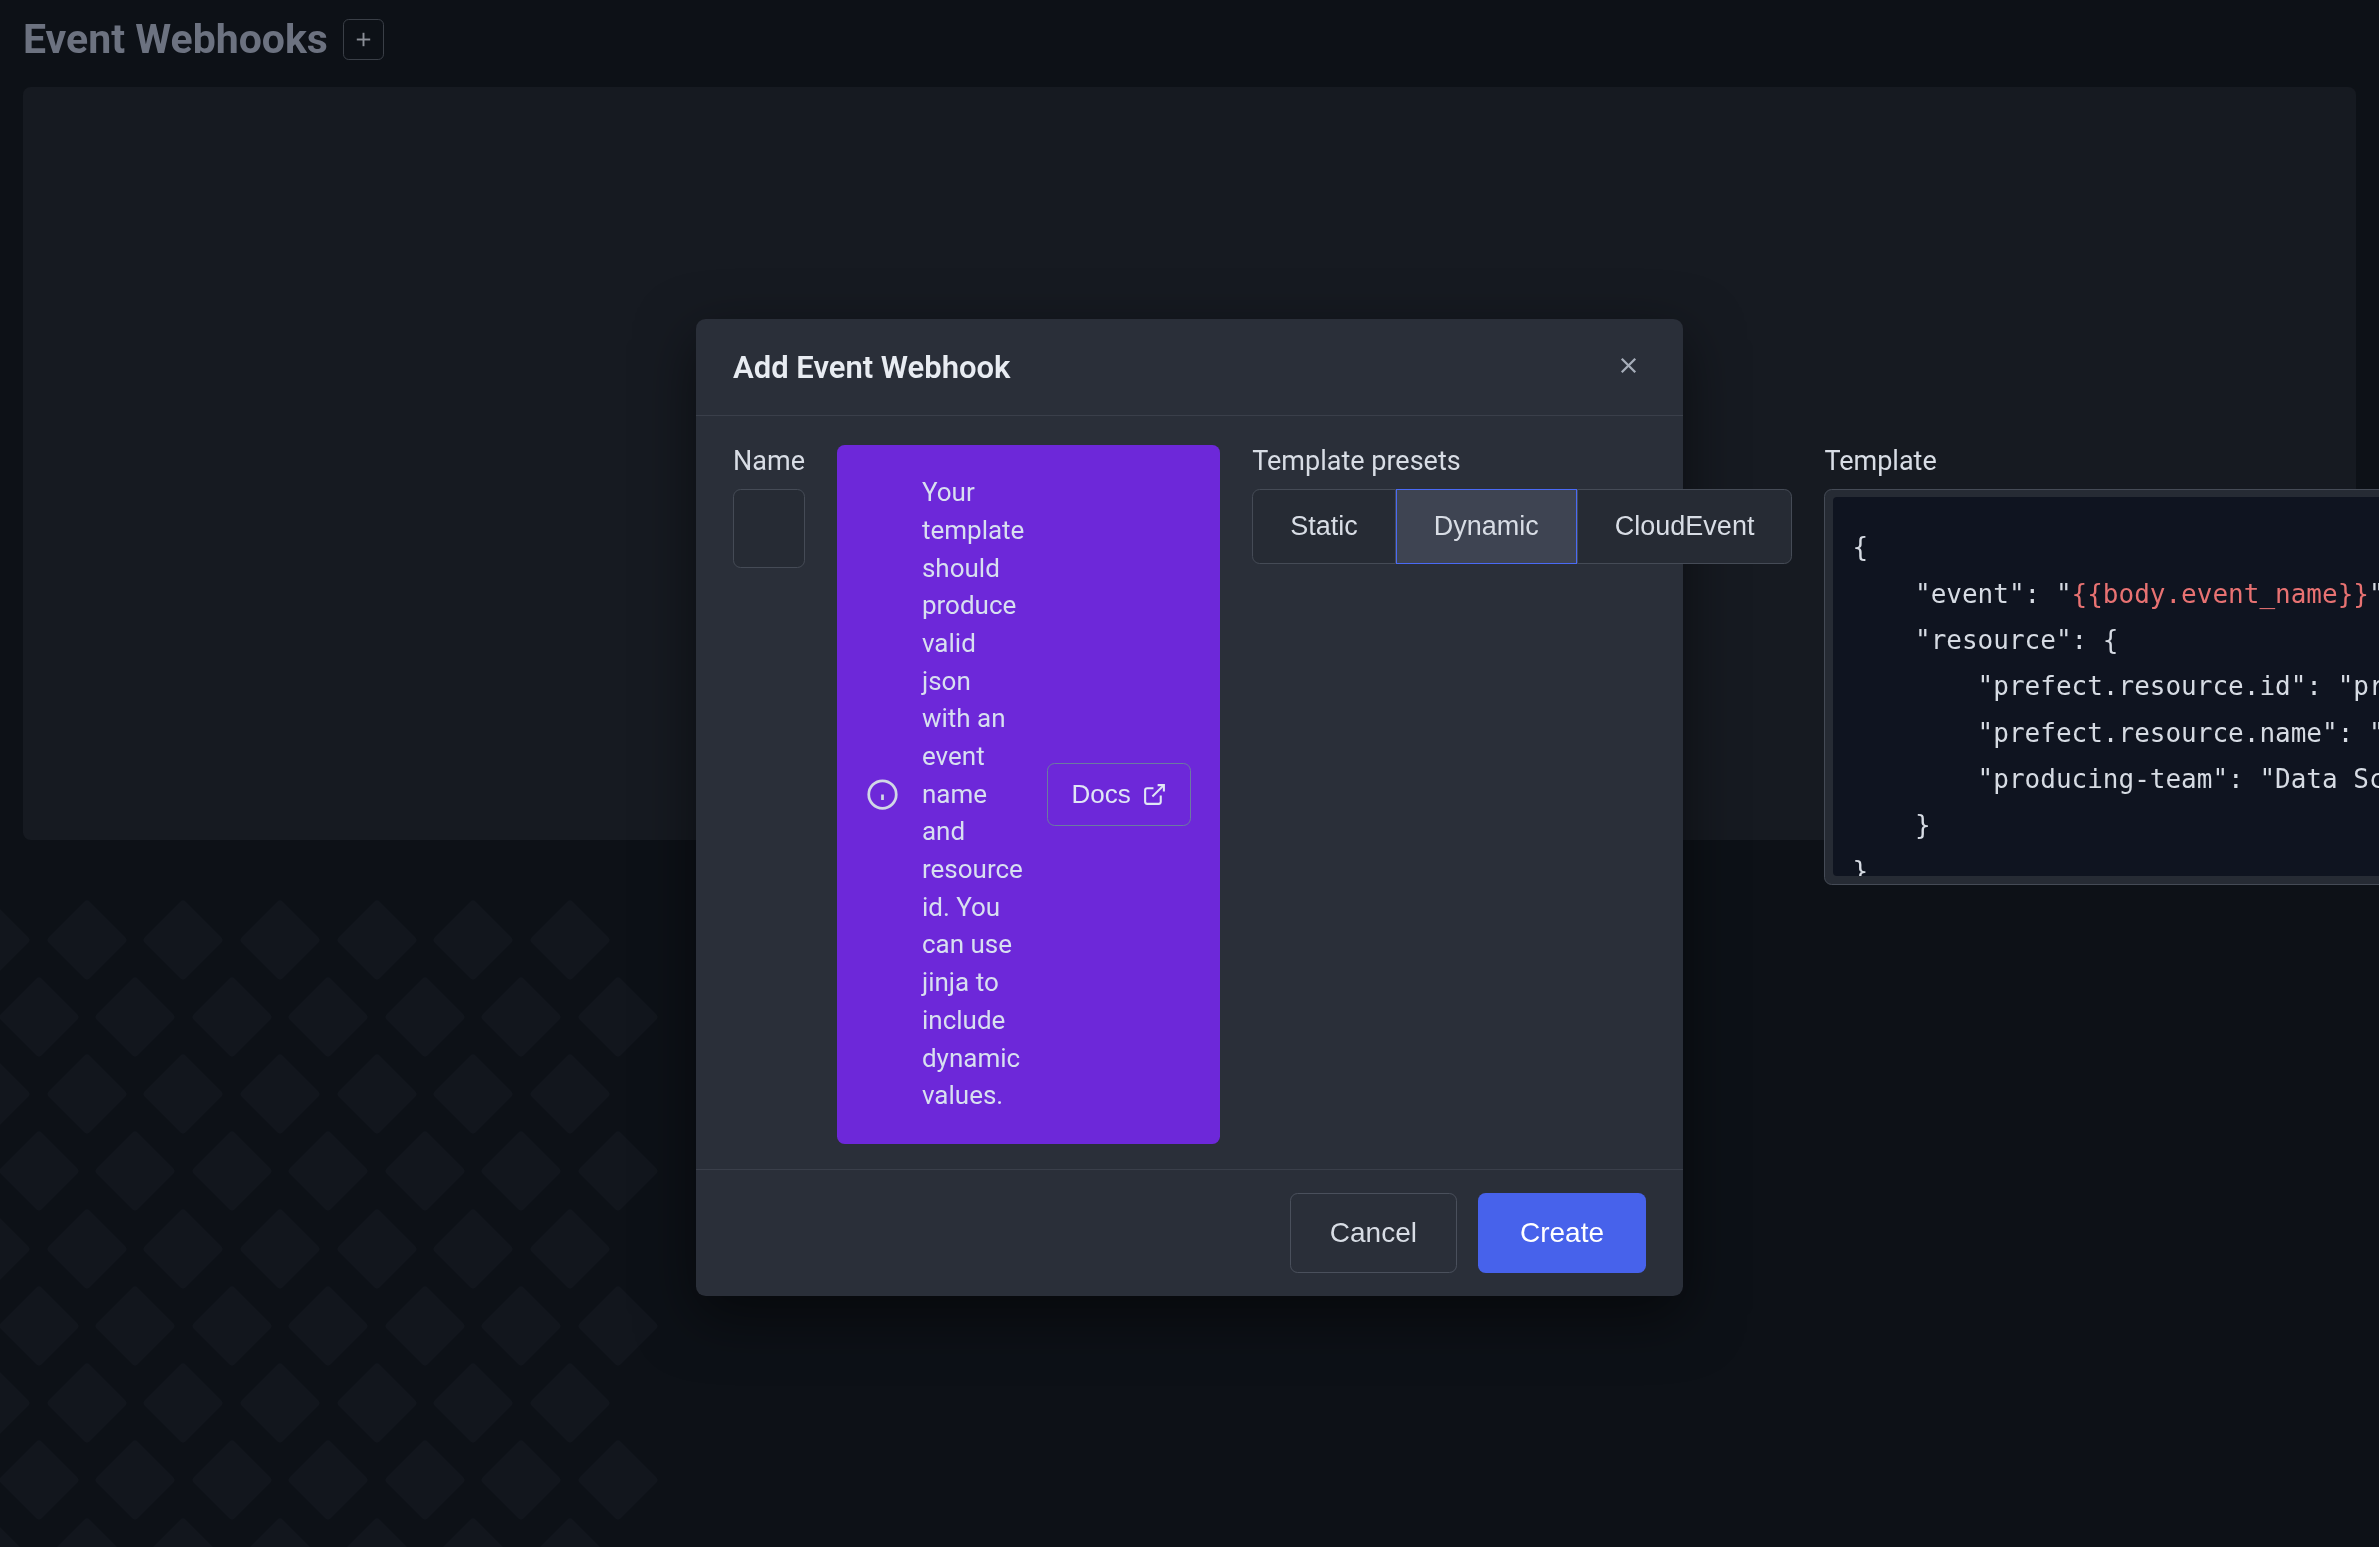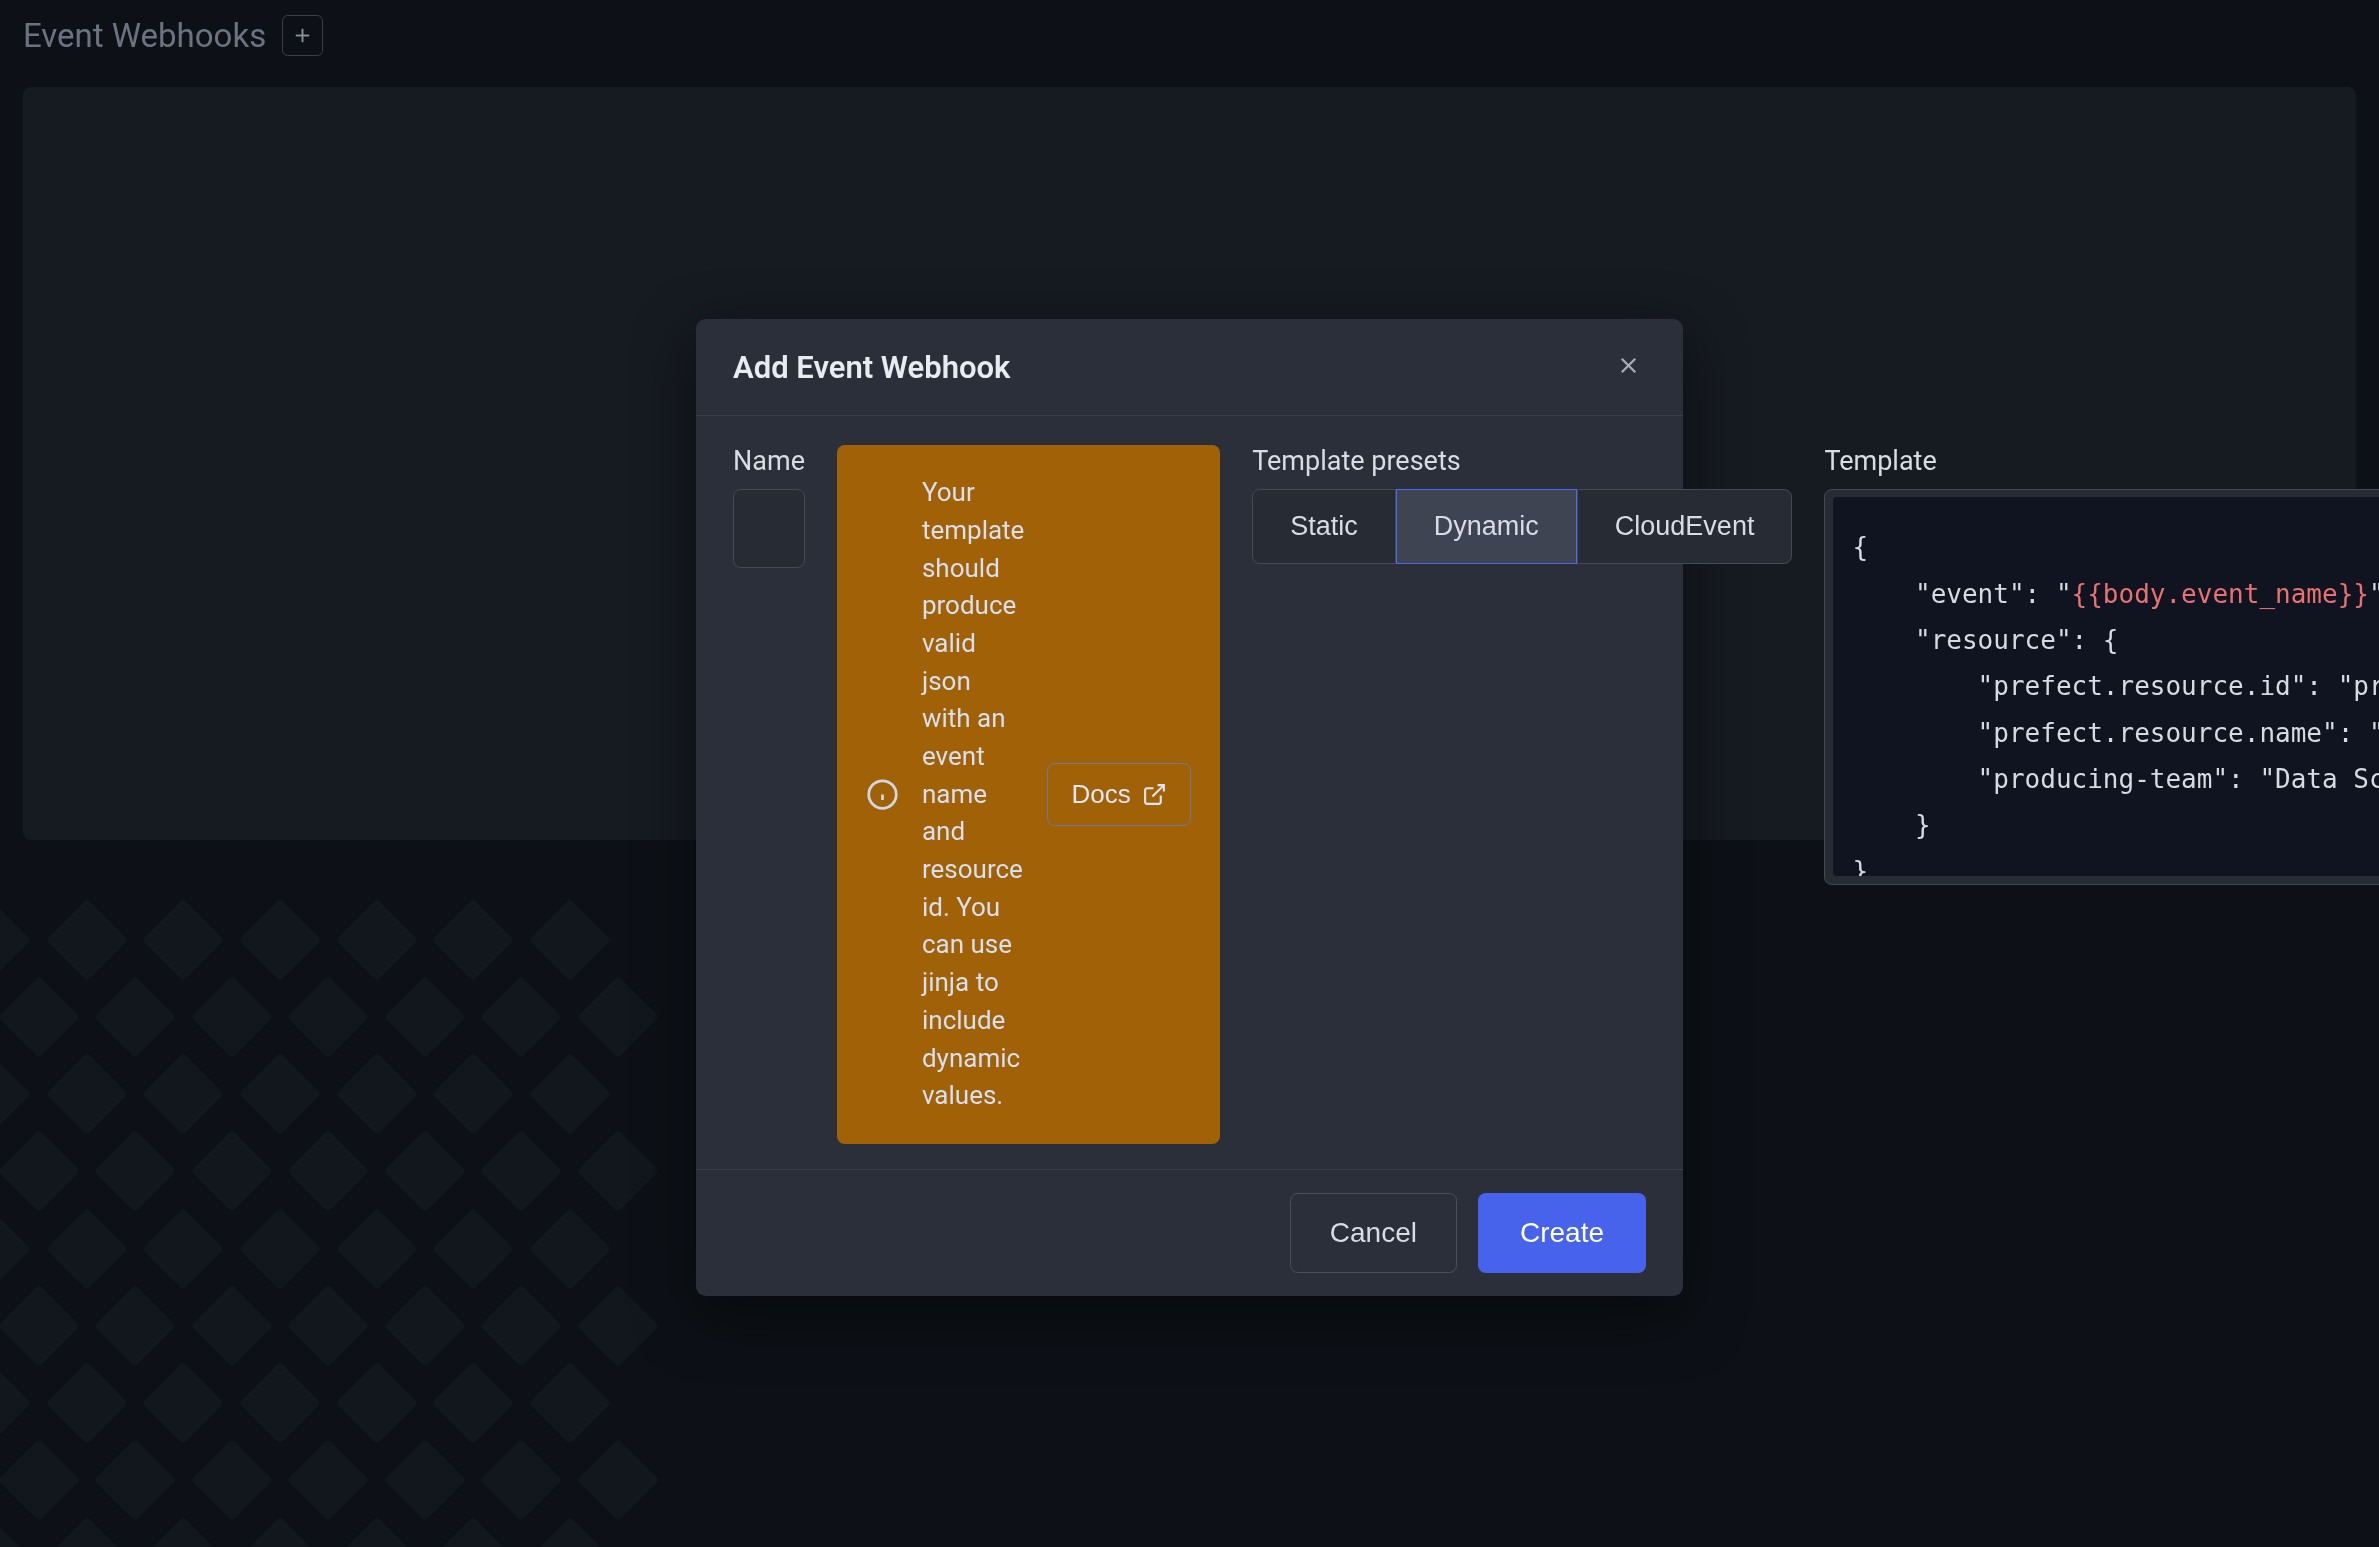--- a/index.html
+++ b/index.html
@@ -16,22 +16,22 @@
       overflow: hidden;
       position: relative;
     }
     .header {
       display: flex;
       align-items: center;
       padding: 15.4px 23px;
       gap: 15.4px;
     }
     .header-title {
-      font-size: 33px;
-      font-weight: 400;
+      font-size: 41px;
+      font-weight: 700;
       color: #6c7280;
     }
     .add-btn {
       width: 41px;
       height: 41px;
       border: 1px solid #3a3f47;
       background: transparent;
       border-radius: 5.8px;
       display: flex;
       align-items: center;
@@ -144,21 +144,21 @@
       width: 100%;
       height: 79px;
       background: #262b34;
       border: 1px solid #454b56;
       border-radius: 7.7px;
       color: #e1e5eb;
       font-size: 25px;
       padding: 0 17.4px;
     }
     .info-box {
-      background: #a16207;
+      background: #6d28d9;
       border-radius: 7.7px;
       padding: 29px 29px;
       display: flex;
       align-items: center;
       gap: 23px;
     }
     .info-icon {
       flex-shrink: 0;
       color: #d1d7e6;
     }

